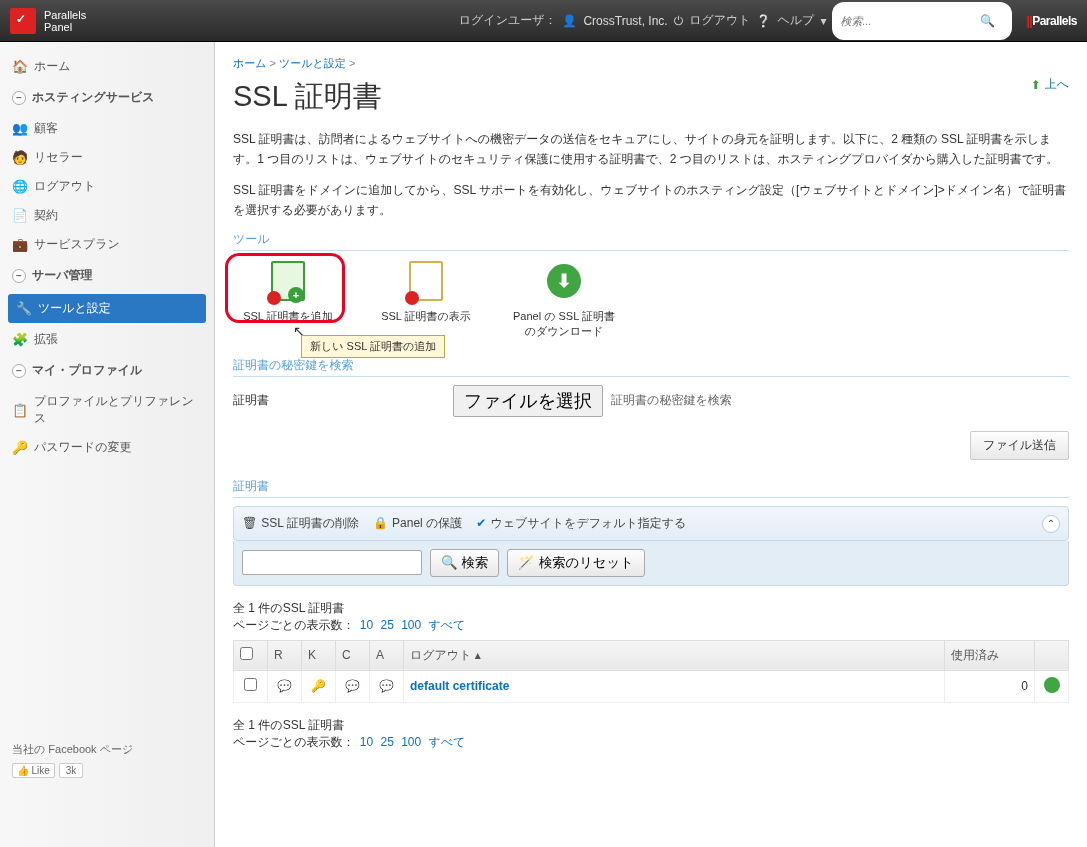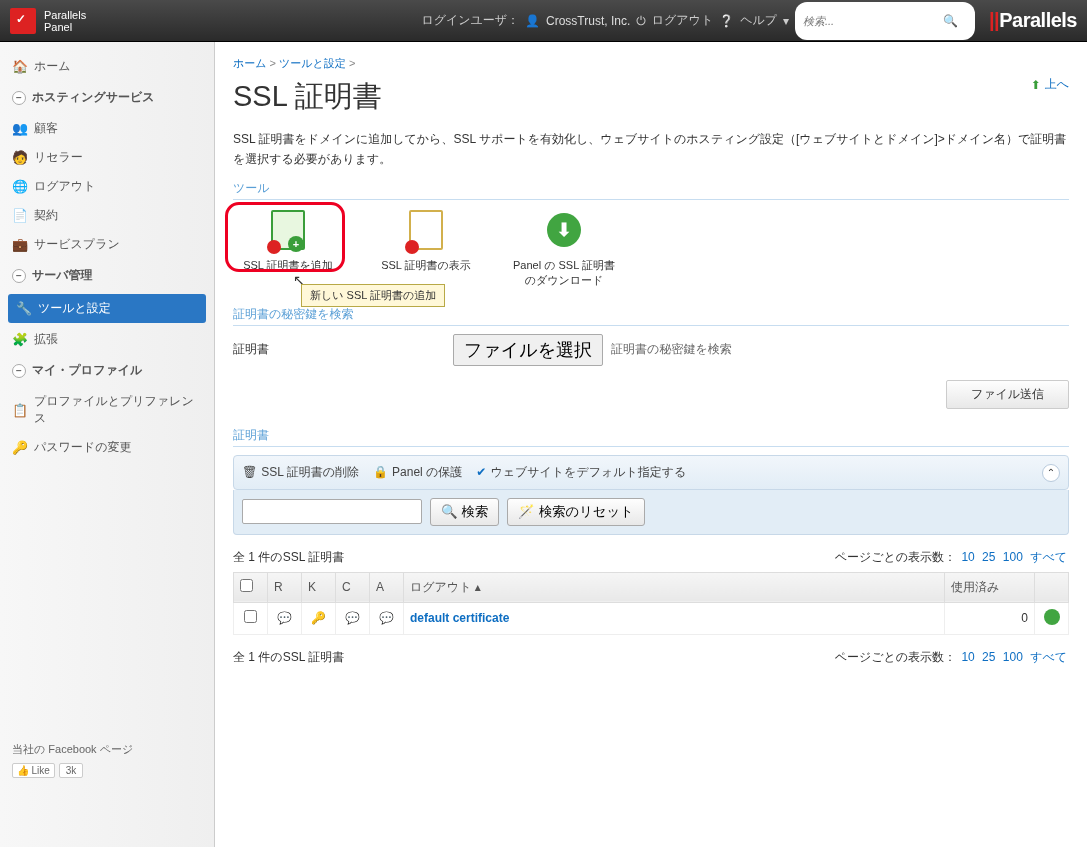--- a/index.html
+++ b/index.html
@@ -5,21 +5,21 @@
 * { box-sizing: border-box; margin: 0; padding: 0; }
 body { font-family: Arial, "Helvetica Neue", Helvetica, sans-serif; font-size: 12px; color: #333; background: #fff; }
 .topbar { background: linear-gradient(to bottom, #4a4a4a, #2a2a2a); height: 42px; display: flex; align-items: center; padding: 0 10px; color: #ccc; border-bottom: 1px solid #000; }
 .logo-area { display: flex; align-items: center; width: 210px; }
 .logo-icon { width: 26px; height: 26px; background: #d22; border-radius: 2px; margin-right: 8px; position: relative; }
 .logo-icon::before { content: "✓"; color: #fff; font-weight: bold; position: absolute; left: 6px; top: 4px; }
 .logo-text { color: #fff; font-size: 11px; line-height: 12px; }
 .topbar-right { flex: 1; display: flex; align-items: center; justify-content: flex-end; gap: 6px; font-size: 12px; }
 .topbar-right .search-box { background: #fff; border-radius: 12px; padding: 12px 8px; display: flex; align-items: center; width: 180px; }
 .topbar-right .search-box input { border: none; outline: none; font-size: 11px; width: 140px; font-style: italic; color: #888; }
-.right-logo { color: #fff; font-weight: bold; font-size: 20px; margin-left: 8px; letter-spacing: -0.5px; text-align: right; }
+.right-logo { color: #fff; font-weight: bold; font-size: 12px; margin-left: 8px; letter-spacing: -0.5px; text-align: right; }
 .right-logo .red { color: #d22; }
 .container { display: flex; min-height: 805px; }
 .sidebar { width: 215px; background: linear-gradient(to right, #f7f7f7, #efefef); border-right: 1px solid #ccc; padding: 10px 0; }
 .sidebar-item { display: flex; align-items: center; padding: 6px 12px; color: #555; cursor: pointer; gap: 6px; }
 .sidebar-item.active { background: #2a77c4; color: #fff; border-radius: 3px; margin: 2px 8px; padding: 6px 8px; }
 .sidebar-section { padding: 8px 12px; font-weight: bold; color: #555; display: flex; align-items: center; gap: 6px; }
 .collapse-btn { width: 14px; height: 14px; border: 1px solid #aaa; border-radius: 8px; display: inline-flex; align-items: center; justify-content: center; font-size: 10px; color: #666; background: #fff; }
 .sidebar-icon { width: 16px; height: 16px; display: inline-flex; align-items: center; justify-content: center; font-size: 13px; }
 .sidebar-footer { padding: 0 12px; margin-top: 280px; font-size: 11px; color: #666; }
 .fb-like { display: flex; align-items: center; gap: 4px; margin-top: 6px; }
@@ -41,28 +41,28 @@
 .cert-icon::after { content: ""; position: absolute; bottom: -6px; left: -6px; width: 14px; height: 14px; background: #d22; border-radius: 50%; }
 .dl-icon { width: 34px; height: 34px; background: #41a541; border-radius: 50%; display: flex; align-items: center; justify-content: center; color: #fff; font-size: 18px; font-weight: bold; }
 .highlight-box { border: 3px solid #e02; border-radius: 14px; position: absolute; left: -8px; top: -6px; width: 120px; height: 70px; pointer-events: none; }
 .tooltip { position: absolute; background: #fff8d8; border: 1px solid #b8a946; padding: 3px 8px; font-size: 11px; left: 68px; top: 76px; white-space: nowrap; }
 .cursor { position: absolute; left: 60px; top: 64px; font-size: 14px; }
 .form-row { display: flex; align-items: center; margin-bottom: 6px; }
 .form-row .label { width: 220px; }
 .file-btn { padding: 3px 10px; border: 1px solid #aaa; background: #f0f0f0; border-radius: 2px; font-size: 18px; cursor: pointer; }
 .hint { margin-left: 8px; color: #666; }
 .submit-row { text-align: right; margin: 14px 0 18px; }
-.btn { padding: 5px 24px; border: 1px solid #ccc; background: linear-gradient(to bottom, #fefefe, #e8e8e8); border-radius: 2px; cursor: pointer; font-size: 12px; color: #333; }
+.btn { padding: 5px 12px; border: 1px solid #ccc; background: linear-gradient(to bottom, #fefefe, #e8e8e8); border-radius: 2px; cursor: pointer; font-size: 12px; color: #333; }
 .toolbar-box { background: linear-gradient(to bottom, #f1f6fb, #e2edf6); border: 1px solid #c7d8e8; border-radius: 4px; padding: 8px; display: flex; align-items: center; gap: 14px; position: relative; }
 .toolbar-link { display: flex; align-items: center; gap: 4px; color: #444; cursor: pointer; font-size: 12px; }
 .toolbar-collapse { position: absolute; right: 8px; top: 8px; width: 18px; height: 18px; border: 1px solid #b8cadd; border-radius: 9px; display: flex; align-items: center; justify-content: center; font-size: 10px; background: #fff; cursor: pointer; }
 .search-row { background: #e2edf6; border: 1px solid #c7d8e8; border-top: none; border-radius: 0 0 4px 4px; padding: 8px; display: flex; gap: 8px; align-items: center; }
 .search-row input[type=text] { border: 1px solid #aaa; padding: 4px; width: 180px; border-radius: 2px; }
 .search-btn { padding: 4px 10px; border: 1px solid #aaa; background: linear-gradient(to bottom, #fefefe, #e8e8e8); border-radius: 3px; display: flex; align-items: center; gap: 4px; cursor: pointer; }
-.count-row { display: flex; justify-content: space-between; margin: 14px 0 6px; font-size: 12px; }
+.count-row { display: flex; justify-content: space-between; margin: 14px 0 6px; font-size: 12px; flex-direction: column; }
 .page-links a { color: #0e6ec2; text-decoration: none; margin: 0 2px; }
 .table { width: 100%; border-collapse: collapse; font-size: 12px; }
 .table th { background: linear-gradient(to bottom, #f6f6f6, #e8e8e8); border: 1px solid #ddd; padding: 6px; text-align: left; font-weight: normal; color: #555; }
 .table td { border: 1px solid #eee; padding: 6px; }
 .table .name-cell a { color: #0e6ec2; font-weight: bold; text-decoration: none; }
 .narrow { width: 34px; text-align: center; }
 .used-col { width: 90px; text-align: right; }
 .green-circle { width: 16px; height: 16px; background: #41a541; border-radius: 50%; display: inline-block; }
 </style>
 </head>
@@ -166,20 +166,21 @@
       <span class="sep"> &gt; </span>
       <a style="color:#0e6ec2;">ツールと設定</a>
       <span class="sep"> &gt; </span>
     </div>
     <h1 class="page-title">SSL 証明書</h1>
     <div class="up-link">
         <span style="color:#3a9e3a;">⬆</span>
         <span>上へ</span>
       </div>
 
+    <p class="desc">SSL 証明書は、訪問者によるウェブサイトへの機密データの送信をセキュアにし、サイトの身元を証明します。以下に、2 種類の SSL 証明書を示します。1 つ目のリストは、ウェブサイトのセキュリティ保護に使用する証明書で、2 つ目のリストは、ホスティングプロバイダから購入した証明書です。</p>
     <p class="desc">SSL 証明書をドメインに追加してから、SSL サポートを有効化し、ウェブサイトのホスティング設定（[ウェブサイトとドメイン]&gt;ドメイン名）で証明書を選択する必要があります。</p>
 
     <div class="section-label">ツール</div>
     <div class="tools-row">
       <div class="highlight-box"></div>
       <div class="tool">
         <div class="tool-icon">
             <div class="cert-icon green"></div>
             <div style="position:absolute;bottom:0;right:6px;width:16px;height:16px;background:#3a9e3a;border-radius:50%;color:#fff;font-weight:bold;display:flex;align-items:center;justify-content:center;">+</div>
           </div>

